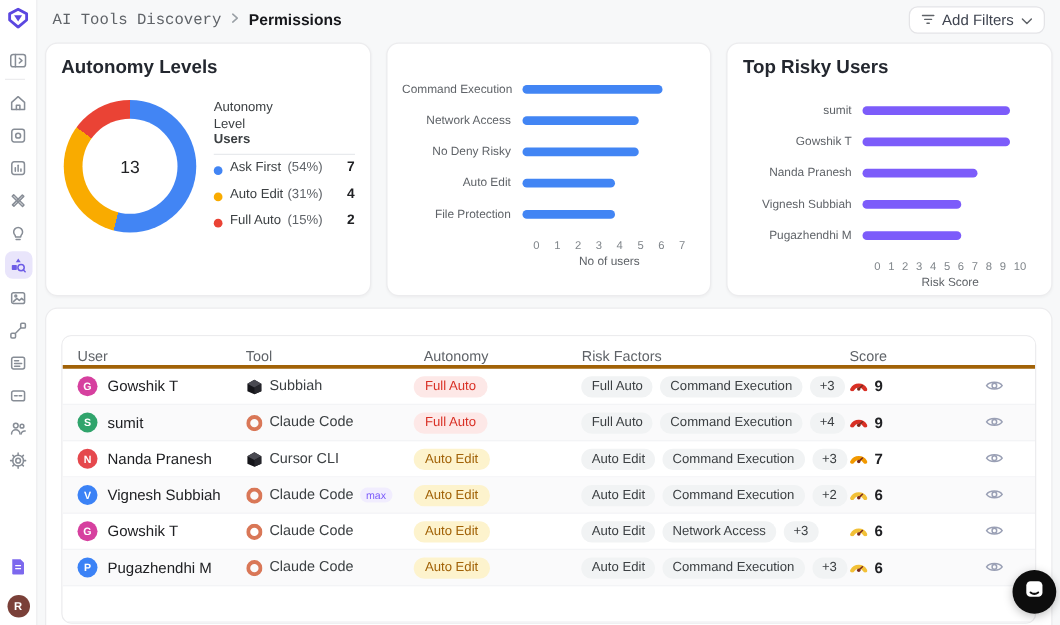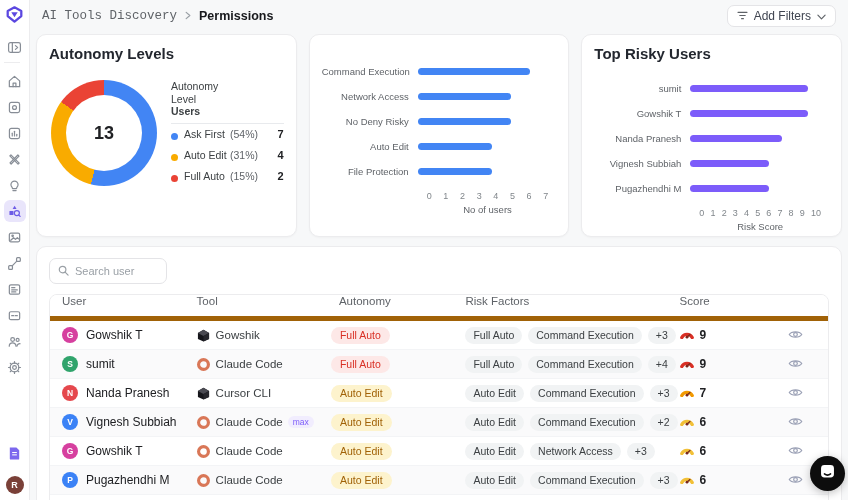--- a/index.html
+++ b/index.html
@@ -47,21 +47,21 @@
   .card {
     flex:1; background:#fff; border:1px solid #ececee; border-radius:10px;
     padding:10px 12px; height:203px; box-shadow:0 1px 2px rgba(0,0,0,.03);
   }
   .card-title { font-size:15px; font-weight:700; color:#23272f; }
   
   .auto-body { display:flex; align-items:center; gap:14px; margin-top:18px; }
   .donut { width:106px; height:106px; border-radius:50%; position:relative; flex:none; margin-left:2px; }
   .donut-hole {
     position:absolute; inset:15px; background:#fff; border-radius:50%;
-    display:flex; align-items:center; justify-content:center; font-size:18px; font-weight:700;text-align:right;
+    display:flex; align-items:center; justify-content:center; font-size:14px; font-weight:400;text-align:right;
   }
   .legend { flex:1; font-size:10.5px; color:#3c4043; }
   .leg-head { display:flex; justify-content:space-between; padding-bottom:5px; border-bottom:1px solid #e8eaed; line-height:1.2;flex-direction:column; }
   .leg-head .lh1 { width:58px; }
   .leg-head .lh2 { font-weight:700; }
   .leg-row { display:flex; align-items:flex-end; padding:4.5px 0; }
   .leg-dot { width:7px; height:7px; border-radius:50%; margin-right:6px; flex:none; }
   .leg-label { width:46px; line-height:1.15; }
   .leg-pct { color:#5f6368; }
   .leg-count { margin-left:auto; font-weight:700; font-size:11px; color:#202124; }
@@ -79,21 +79,21 @@
     border-radius:10px; padding:11px 12px; height:280px;
   }
   .panel-head { display:flex; align-items:center; justify-content:space-between; }
   .search-box {
     display:flex; align-items:center; gap:6px; border:1px solid #e4e4e7;
     border-radius:7px; padding:3px 8px; width:118px; background:#fff;
   }
   .search-box input { border:none; outline:none; width:100%; font-size:11px; font-family:inherit; color:#3c4043; }
   .search-box input::placeholder { color:#9aa0a6; }
   .tbl { margin-top:10px; border:1px solid #ececee; border-radius:8px; overflow:hidden; }
-  .t-head { display:flex; align-items:flex-start; height:26px; font-size:11.5px; color:#5f6368; border-bottom:5px solid #a16207; background:#fff; }
+  .t-head { display:flex; align-items:flex-end; height:26px; font-size:11.5px; color:#5f6368; border-bottom:3px solid #a16207; background:#fff; }
   .t-row { display:flex; align-items:center; height:29px; font-size:11.5px; border-bottom:1px solid #f3f4f6; cursor:pointer; }
   .t-row.striped { background:#fafafb; }
   .c-user { width:17.3%; padding-left:12px; display:flex; align-items:center; }
   .c-tool { width:18.3%; padding-left:12px; display:flex; align-items:center; }
   .c-auto { width:17.8%; padding-left:4px; }
   .c-risk { width:22.9%; display:flex; align-items:center; gap:6px; }
   .c-score { width:15.3%; padding-left:36px; display:flex; align-items:center; gap:6px; }
   .c-eye { width:8.4%; display:flex; justify-content:center; }
   .avatar {
     width:16px; height:16px; border-radius:50%; color:#fff; font-size:8.5px; font-weight:bold;
@@ -390,29 +390,20 @@
             <span>9</span>
             <span>10</span>
           </div>
           <div class="bc-xlabel">Risk Score</div>
         </div>
     </div>
   </div>
 
   <div class="users-panel">
     <div class="panel-head">
-      <div class="search-box">
-        <span>
-          <svg width="11" height="11" viewBox="0 0 12 12">
-              <circle cx="5" cy="5" r="3.6" fill="none" stroke="#9aa0a6" stroke-width="1.3"></circle>
-              <line x1="8" y1="8" x2="11" y2="11" stroke="#9aa0a6" stroke-width="1.3" stroke-linecap="round"></line>
-            </svg>
-        </span>
-        <input type="text" placeholder="Search user" style="">
-      </div>
     </div>
     <div class="tbl">
       <div class="t-head">
         <div class="c-user">User</div>
         <div class="c-tool">Tool</div>
         <div class="c-auto" style="padding-left:12px">Autonomy</div>
         <div class="c-risk">Risk Factors</div>
         <div class="c-score">Score</div>
         <div class="c-eye"></div>
       </div>
@@ -423,21 +414,21 @@
       <span class="uname">Gowshik T</span>
     </div>
     <div class="c-tool">
       <span class="tool-ic">
                 <svg width="13" height="13" viewBox="0 0 14 14">
                   <polygon points="7,0.8 13,4.3 13,10.8 7,13.4 1,10.8 1,4.3" fill="#15151a"></polygon>
                   <polygon points="7,0.8 13,4.3 7,7.6 1,4.3" fill="#4a4a52"></polygon>
                   <polygon points="7,7.6 13,4.3 13,10.8 7,13.4" fill="#26262c"></polygon>
                 </svg>
               </span>
-      <span class="tool-name">Gowshik</span>
+      <span class="tool-name">Subbiah</span>
     </div>
     <div class="c-auto"><span class="pill pill-red">Full Auto</span></div>
     <div class="c-risk">
               <span class="chip">Full Auto</span>
               <span class="chip">Command Execution</span>
               <span class="chip">+3</span>
             </div>
     <div class="c-score">
       <span><svg width="14" height="10" viewBox="0 0 20 14">
                   <path d="M2.6 12 A 8.4 8.4 0 0 1 17.4 12" fill="none" stroke="#D93025" stroke-width="4.8" stroke-linecap="round"></path>

